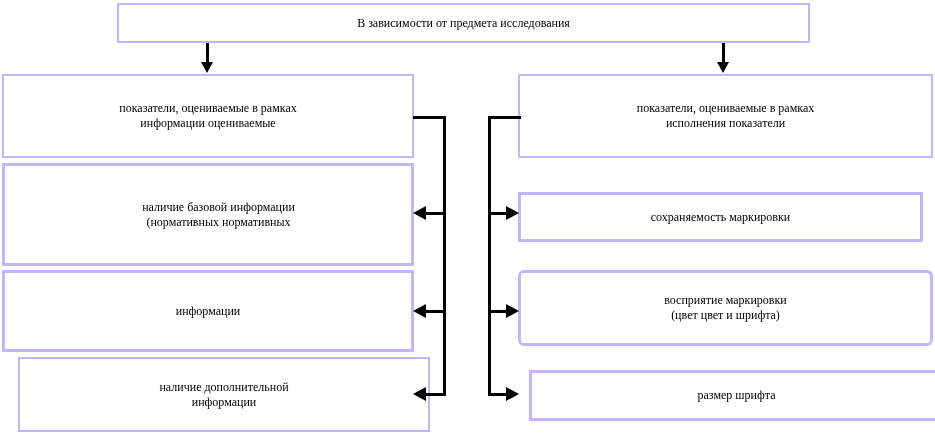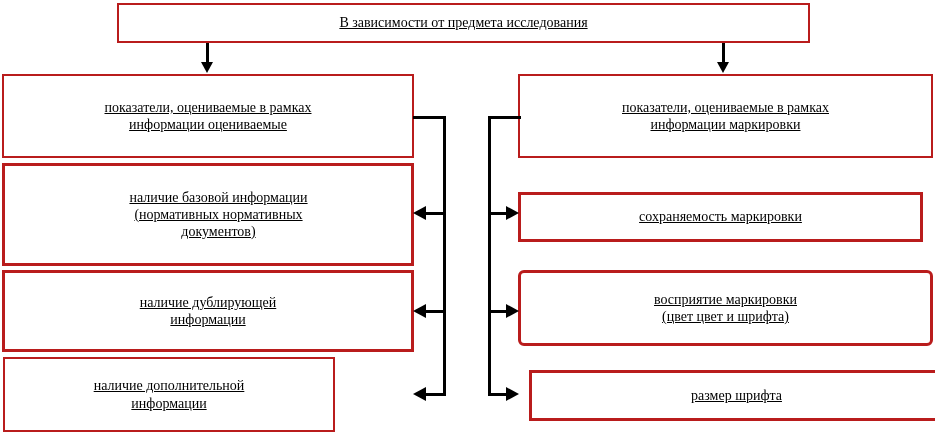--- a/index.html
+++ b/index.html
@@ -13,29 +13,28 @@
     height: 434px;
     background: #ffffff;
     font-family: "Liberation Serif", "DejaVu Serif", serif;
     color: #000000;
     overflow: hidden;
   }
   .box {
     position: absolute;
     box-sizing: border-box;
     background: #ffffff;
-    border: 2px solid #b91c1c;
+    border: 2px solid #c4b5fd;
     display: flex;
     align-items: center;
     justify-content: center;
     text-align: center;
     line-height: 1.22;
-    font-size: 14px;
+    font-size: 12px;
     padding: 2px 6px;
-    text-decoration: underline;
   }
   .box.heavy { border-width: 3px; }
   .box .txt { display: block; width: 100%; }
   .box .txt span { display: block; }
 
   
   .vline {
     position: absolute;
     width: 3px;
     background: #000000;
@@ -89,32 +88,30 @@
     <span class="txt">
       <span>показатели, оцениваемые в рамках</span>
       <span>информации оцениваемые</span>
     </span>
   </div>
 
   <div class="box heavy" style="left:2px; top:163px; width:412px; height:103px;padding-left:27px;">
     <span class="txt">
       <span>наличие базовой информации</span>
       <span>(нормативных нормативных</span>
-      <span>документов)</span>
     </span>
   </div>
 
   <div class="box heavy" style="left:2px; top:270px; width:412px; height:82px;">
     <span class="txt">
-      <span>наличие дублирующей</span>
       <span>информации</span>
     </span>
   </div>
 
-  <div class="box" style="left:3px; top:357px; width:332px; height:75px;">
+  <div class="box" style="left:18px; top:357px; width:412px; height:75px;">
     <span class="txt">
       <span>наличие дополнительной</span>
       <span>информации</span>
     </span>
   </div>
 
   <div class="hline" style="left:413px; top:116px; width:33px;"></div>
   <div class="vline" style="left:443px; top:116px; height:280px;"></div>
 
   <div class="hline" style="left:426px; top:212px; width:20px;"></div>
@@ -122,21 +119,21 @@
 
   <div class="hline" style="left:426px; top:310px; width:20px;"></div>
   <div class="arrow-left" style="left:413px; top:304px;"></div>
 
   <div class="hline" style="left:426px; top:393px; width:20px;"></div>
   <div class="arrow-left" style="left:413px; top:387px;"></div>
 
   <div class="box" style="left:518px; top:74px; width:415px; height:84px;">
     <span class="txt">
       <span>показатели, оцениваемые в рамках</span>
-      <span>информации маркировки</span>
+      <span>исполнения показатели</span>
     </span>
   </div>
 
   <div class="box heavy" style="left:518px; top:192px; width:405px; height:50px;">
     <span class="txt">
       <span>сохраняемость маркировки</span>
     </span>
   </div>
 
   <div class="box heavy" style="left:518px; top:270px; width:415px; height:76px;border-radius:6px;">

